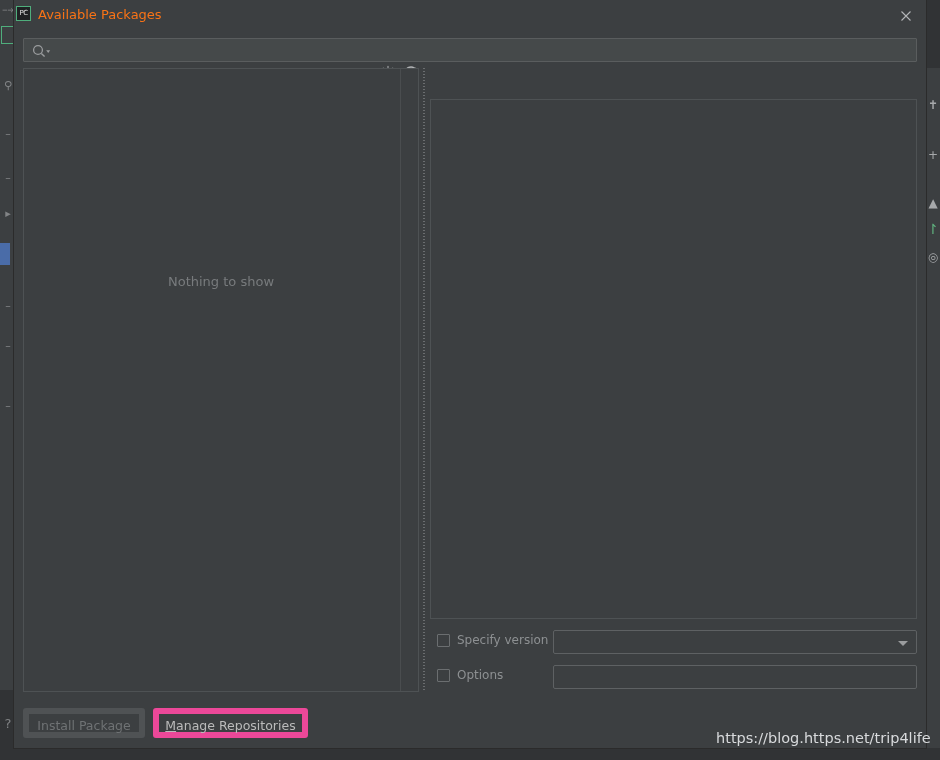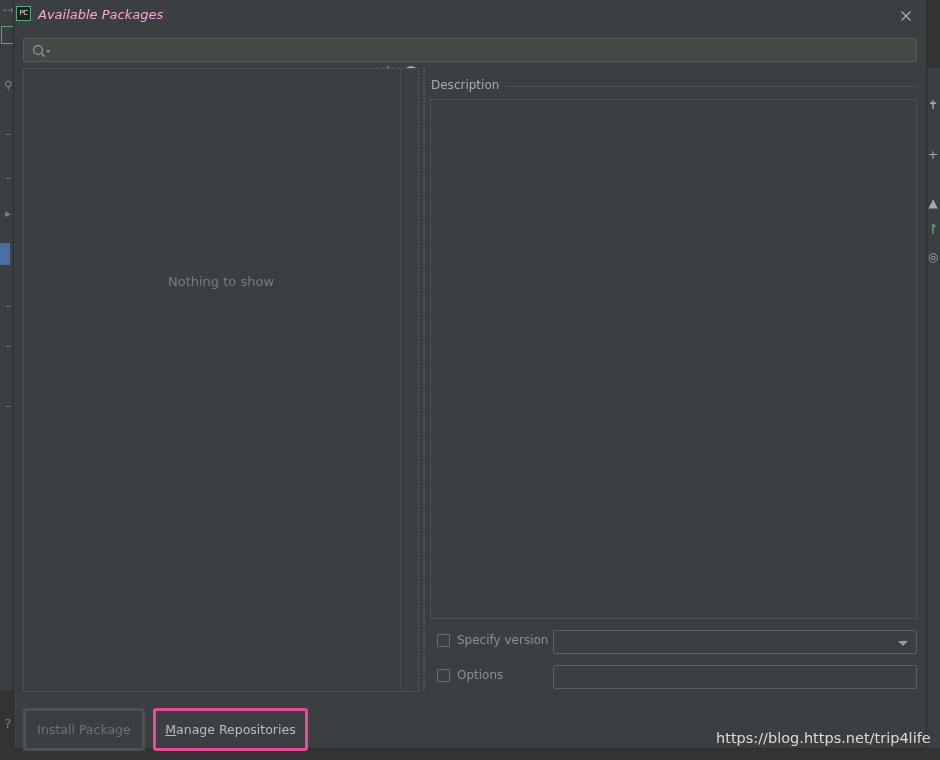--- a/index.html
+++ b/index.html
@@ -107,23 +107,22 @@
     font-weight: normal;
     color: #e8e8e8;
     line-height: 13px;
     text-align: center;
     letter-spacing: -0.5px;
   }
   .title-text {
     position: absolute;
     left: 24px; top: 6px;
     font-size: 13px;
-    color: #f9a8d4;
+    color: #f97316;
     line-height: 17px;
-    font-style: italic;
   }
   .close-btn {
     position: absolute;
     left: 880px; top: 4px;
     width: 24px; height: 22px;
     cursor: pointer;
   }
   .close-btn svg { display: block; margin: 6px auto; }
 
   
@@ -297,23 +296,23 @@
     background: transparent;
     border: none; outline: none;
     color: #bbbbbb;
     font-family: "DejaVu Sans", sans-serif;
     font-size: 12px;
   }
 
   
   .btn {
     position: absolute;
-    height: 43px;
-    background: #3c3f41;
-    border: 3px solid #ec4899;
+    height: 30px;
+    background: #3c3f41;
+    border: 6px solid #ec4899;
     box-sizing: border-box;
     border-radius: 3px;
     font-family: "DejaVu Sans", sans-serif;
     font-size: 12.5px;
     color: #bbbbbb;
     text-align: center;
     line-height: 24px;
     cursor: pointer;
     padding: 0;
   }
@@ -420,24 +419,20 @@
     <div class="left-panel">
       <div class="nothing-to-show">Nothing to show</div>
     </div>
     <div class="left-scrollbar"></div>
 
     <div class="splitter">
       <div class="splitter-dots"></div>
     </div>
 
     <div class="right-panel">
-      <div class="desc-header">
-        <div class="desc-rule"></div>
-        <div class="desc-label">Description</div>
-      </div>
       <div class="desc-body"></div>
 
       <div class="opt-row options">
         <div class="checkbox"></div>
         <div class="opt-label">Options</div>
         <div class="textfield">
           <input type="text" value="" style="">
         </div>
       </div>
 

